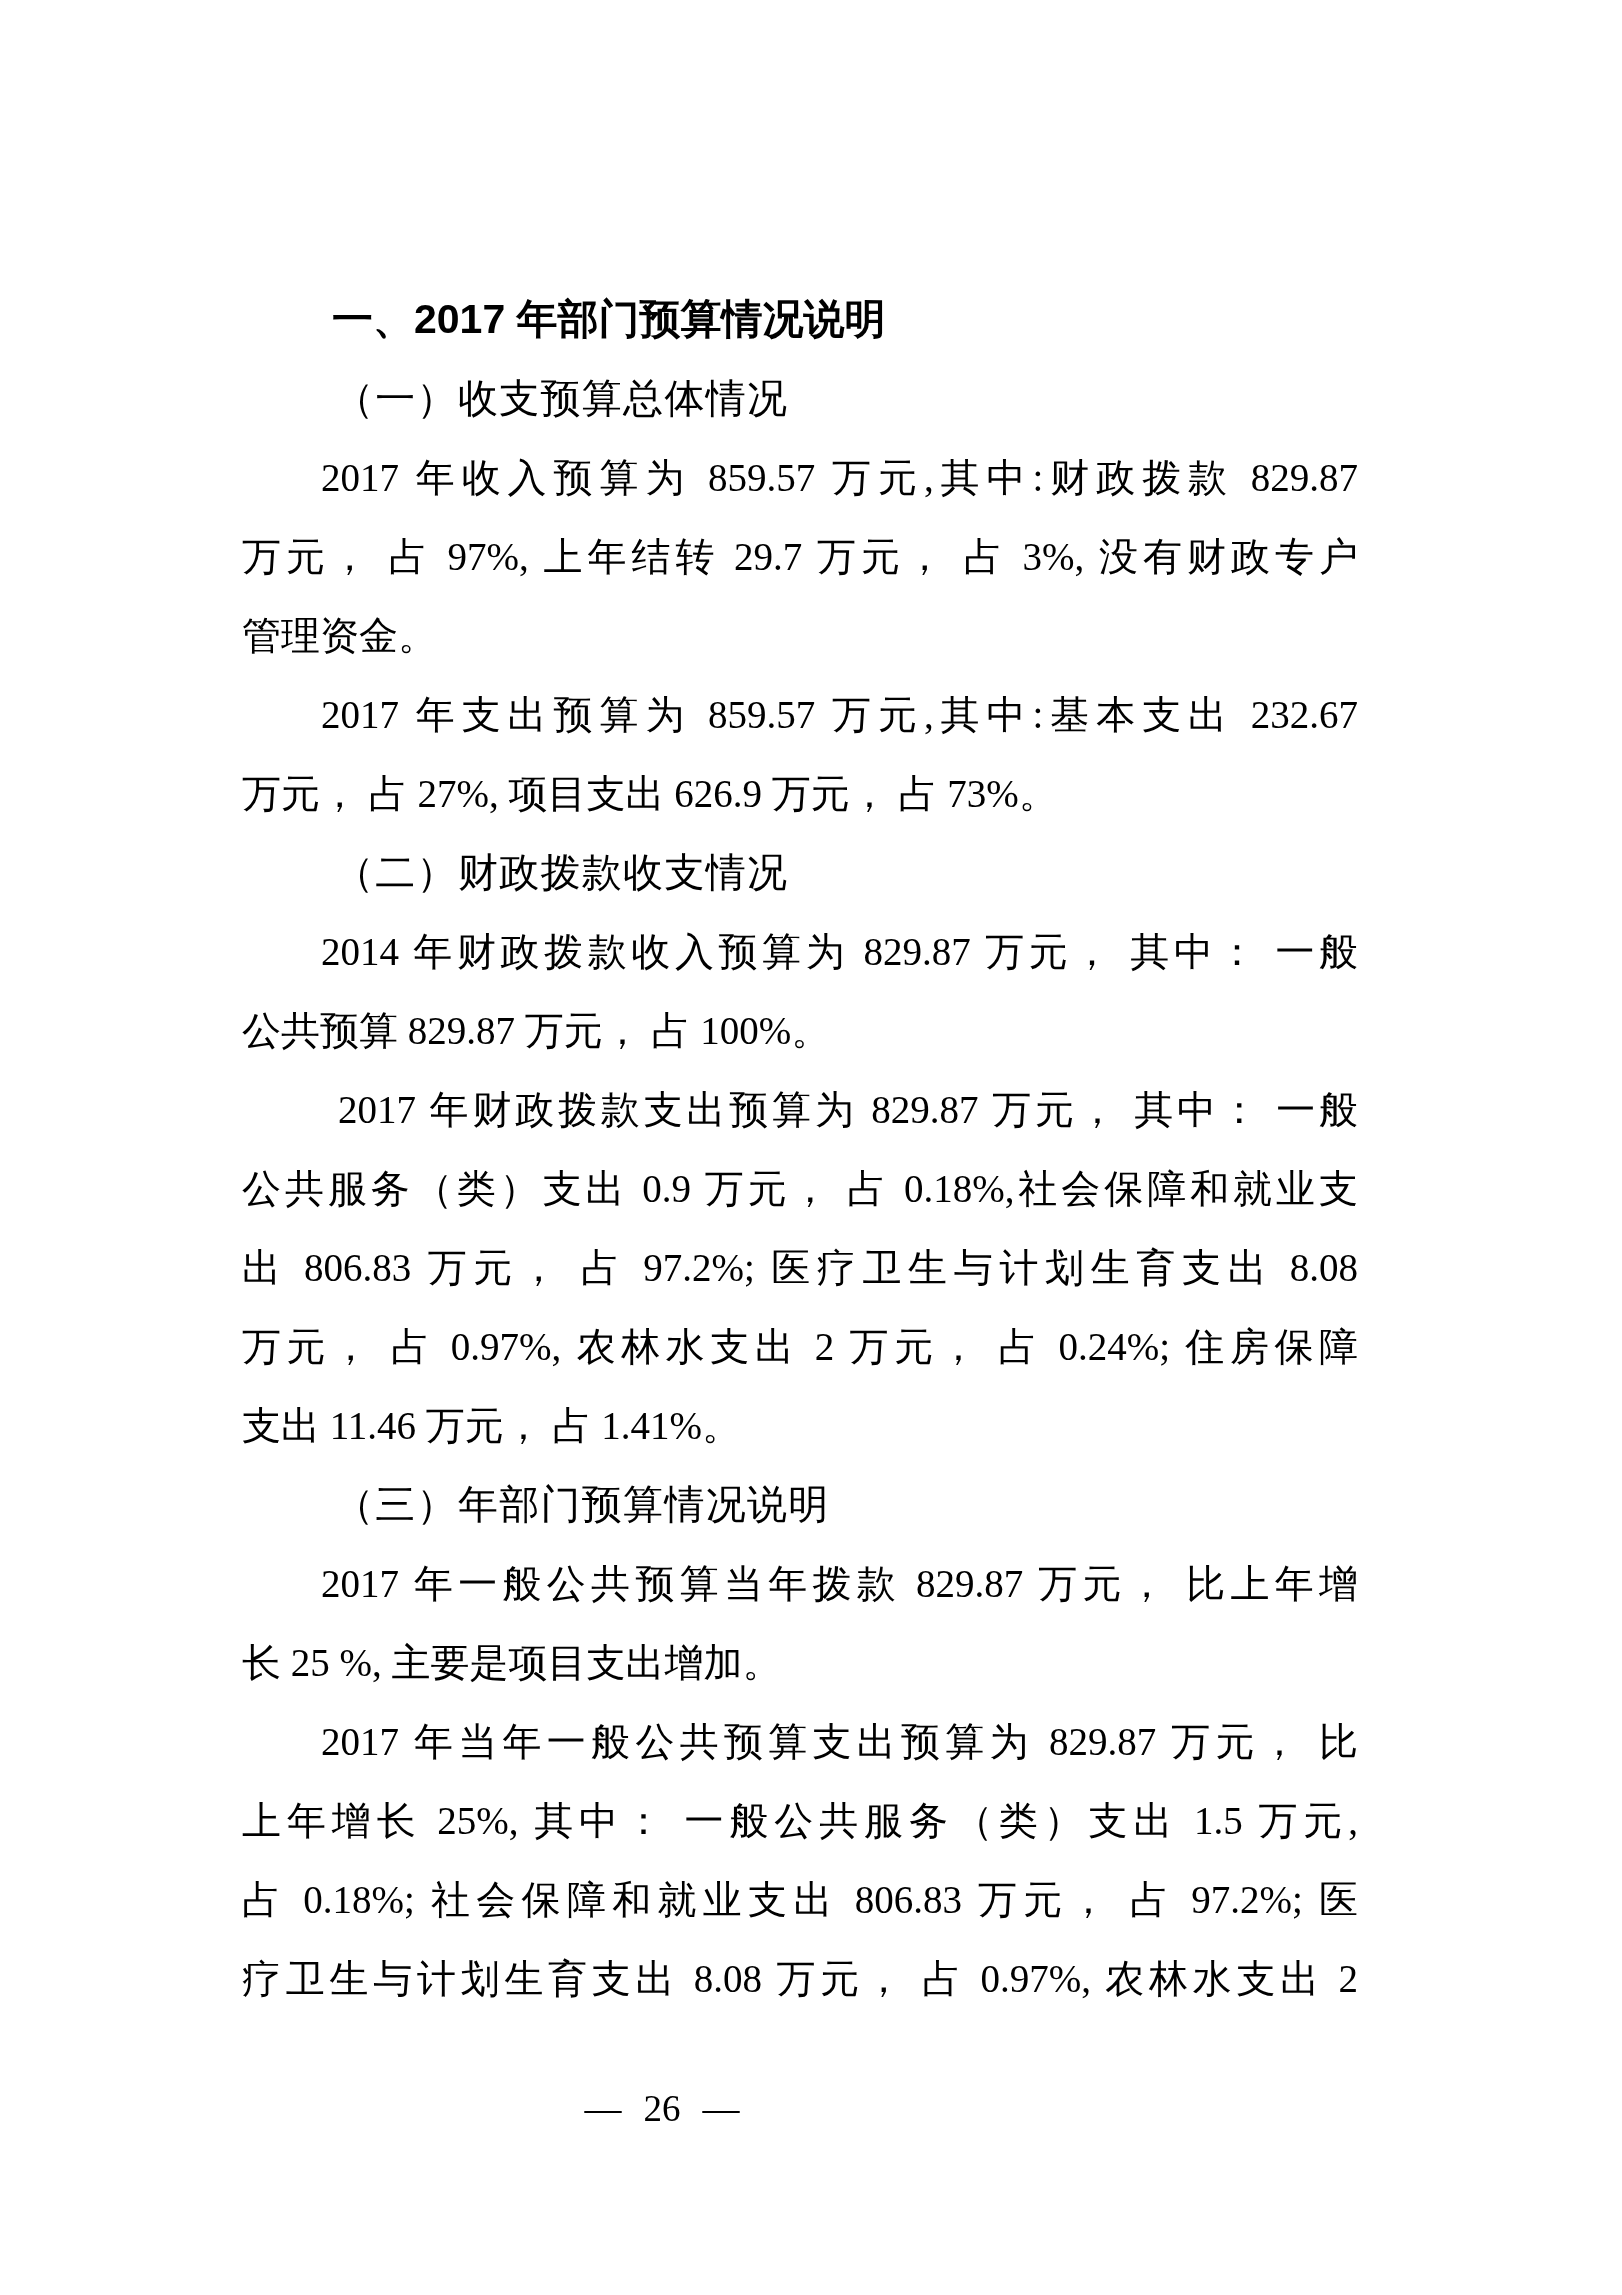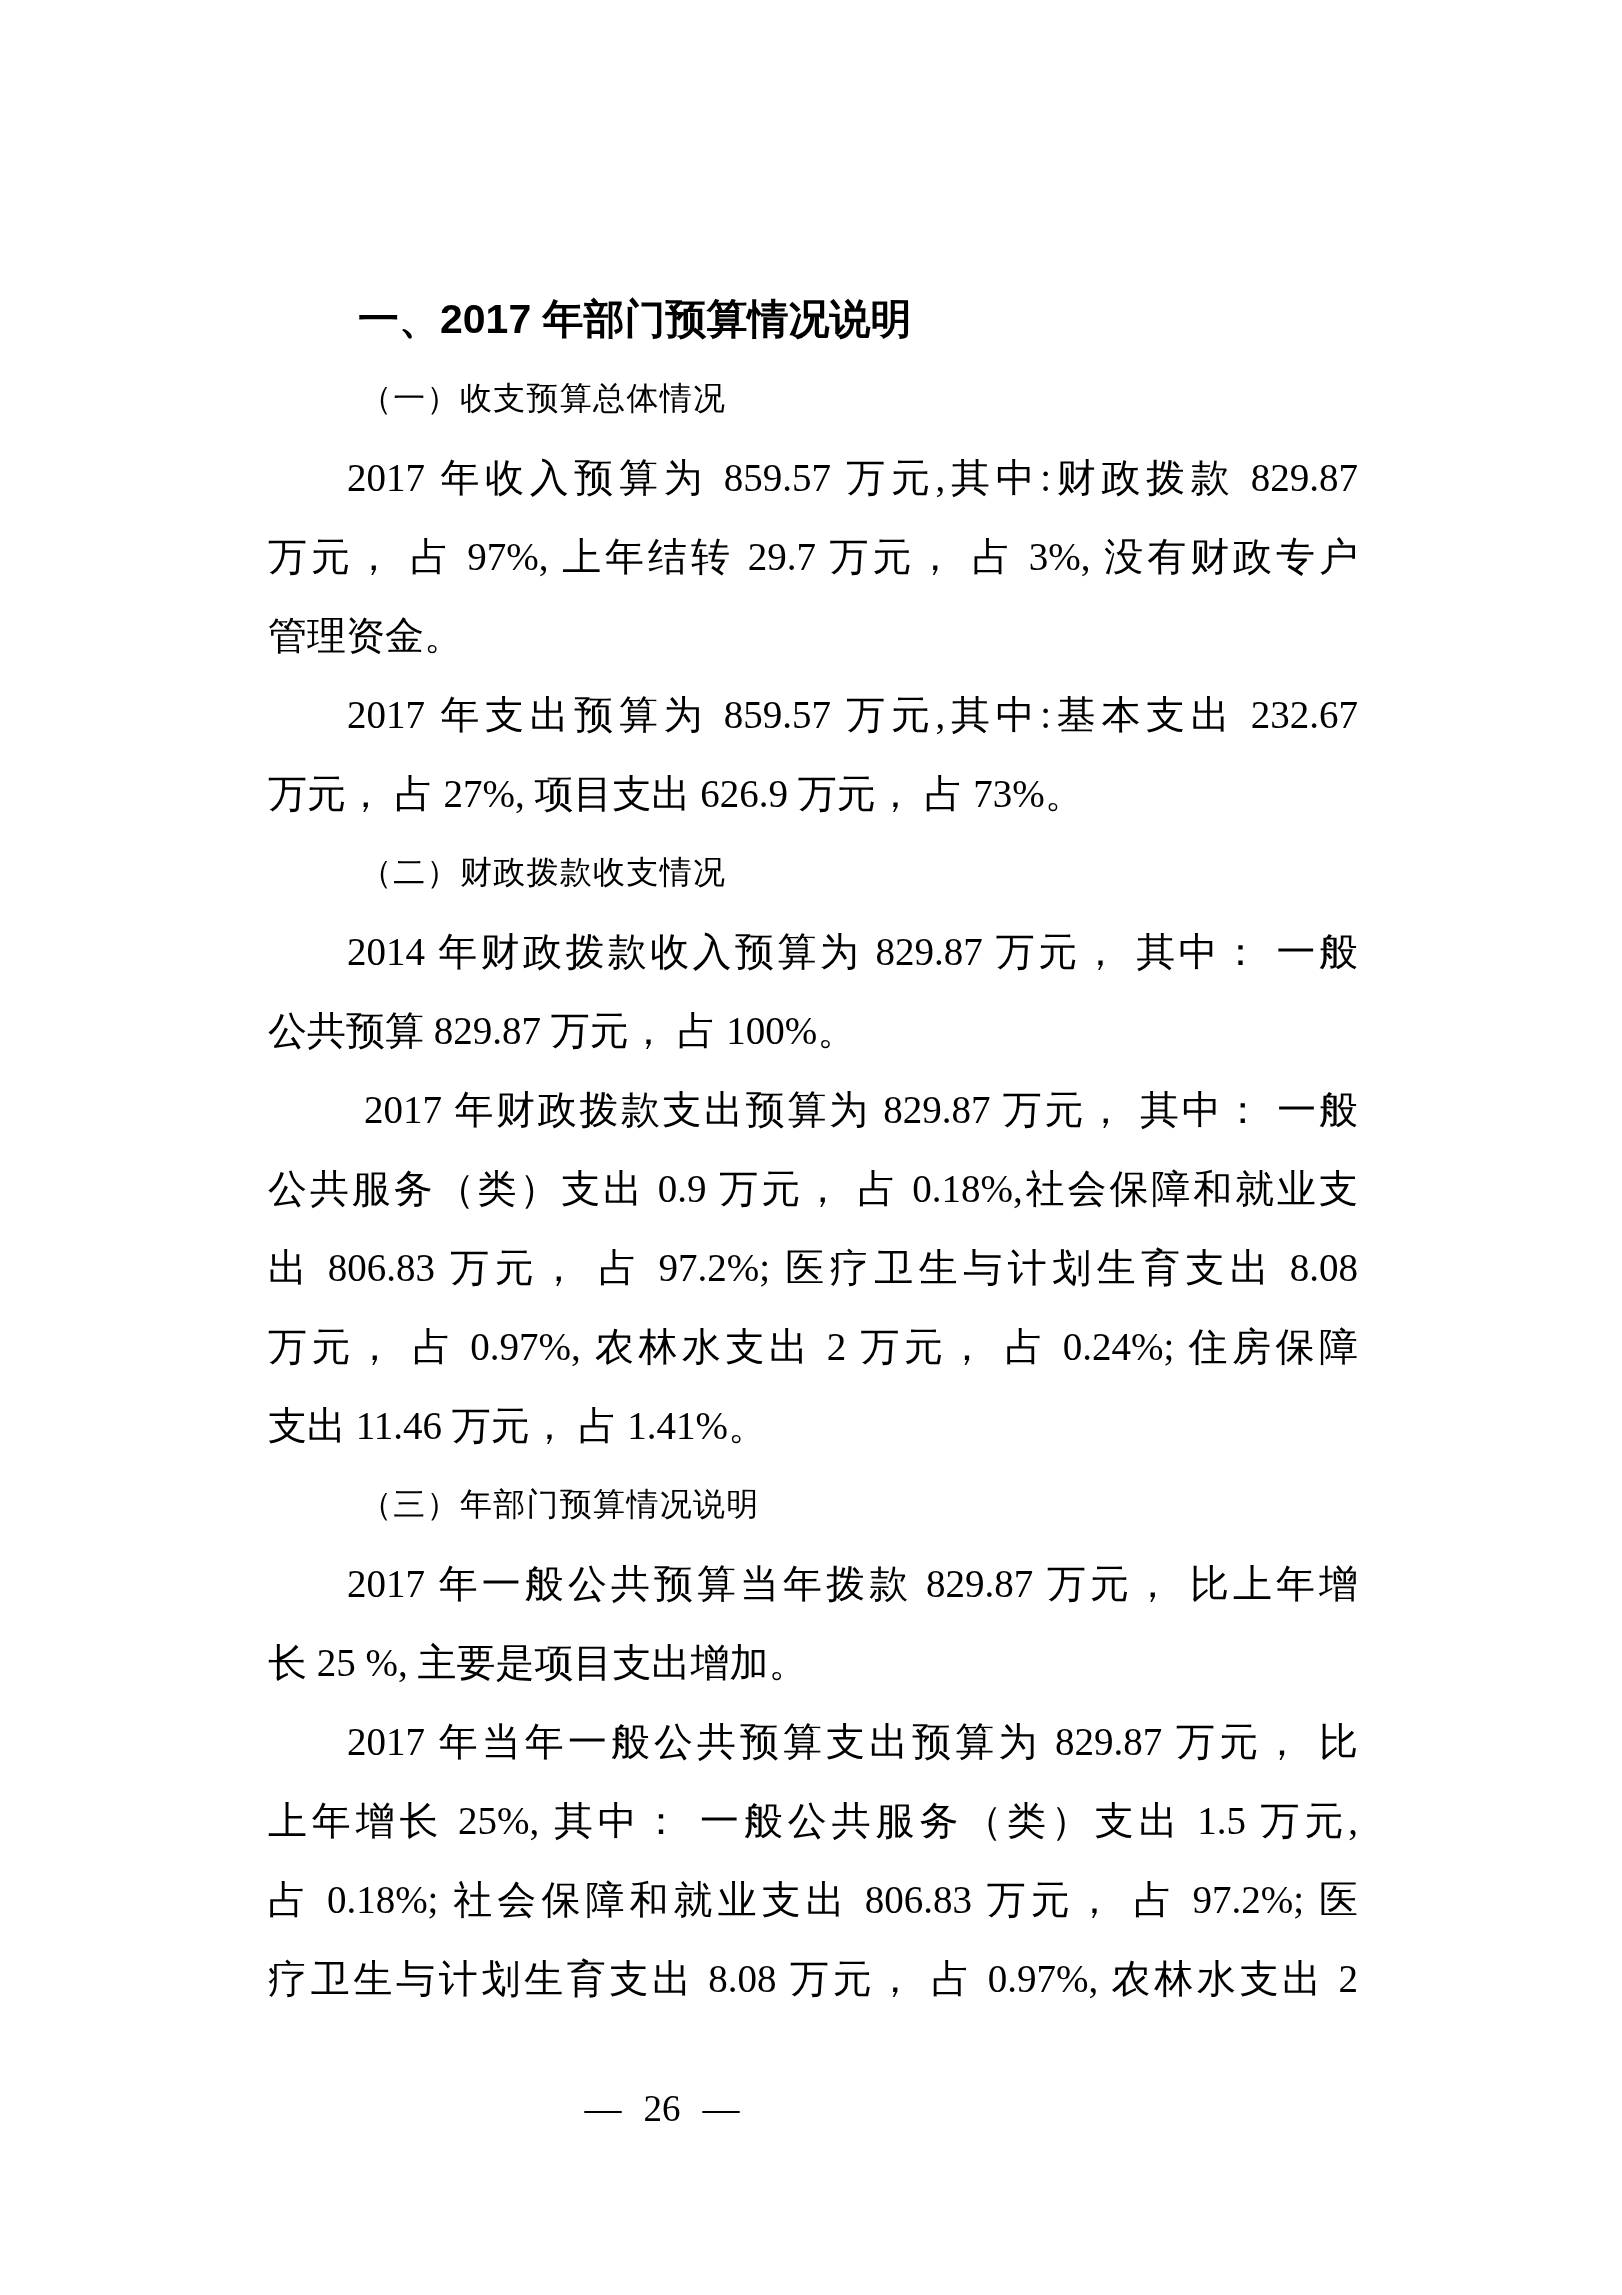--- a/index.html
+++ b/index.html
@@ -20,41 +20,40 @@
     position: absolute;
     left: 242px;
     top: 280px;
     width: 1116px;
     font-size: 39px;
     line-height: 79px;
   }
   .line {
     height: 79px;
     white-space: pre-wrap;
-    margin-left: 26px;
   }
   
   .jst {
     text-align: justify;
     text-align-last: justify;
   }
   
   .ind  { text-indent: 79px; }
   
   .ind2 { text-indent: 96px; }
   
   .h1 {
     font-family: "Liberation Sans", "DejaVu Sans", sans-serif;
     font-weight: bold;
     font-size: 41px;
     text-indent: 90px;
   }
   
   .sub {
-    font-size: 32px;
+    font-size: 40px;
     text-indent: 92px;
     letter-spacing: 1.3px;
   }
   .footer {
     position: absolute;
     left: 0;
     top: 2085px;
     width: 1324px;
     text-align: center;
     font-size: 37px;

